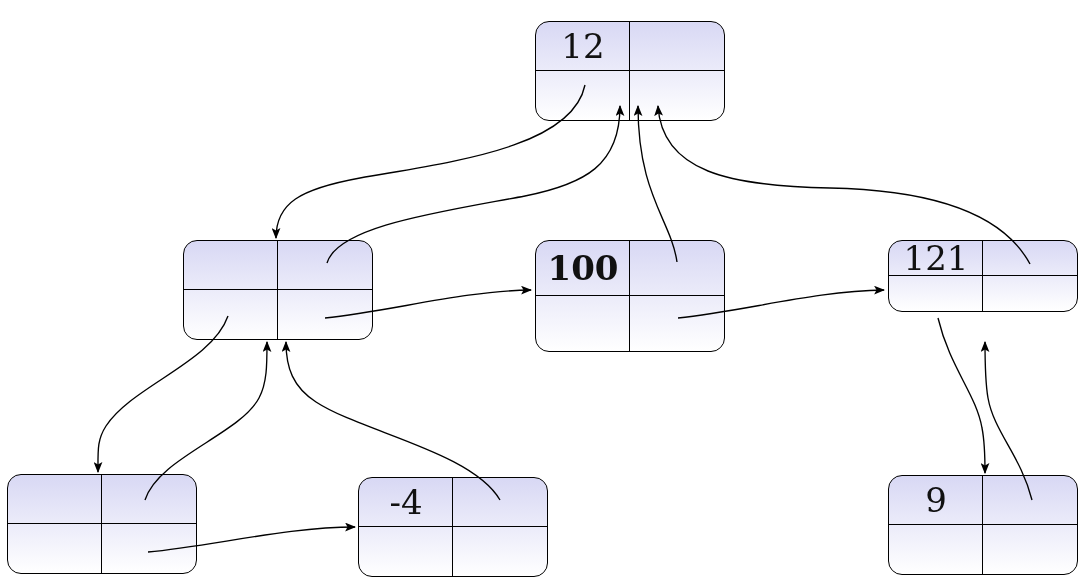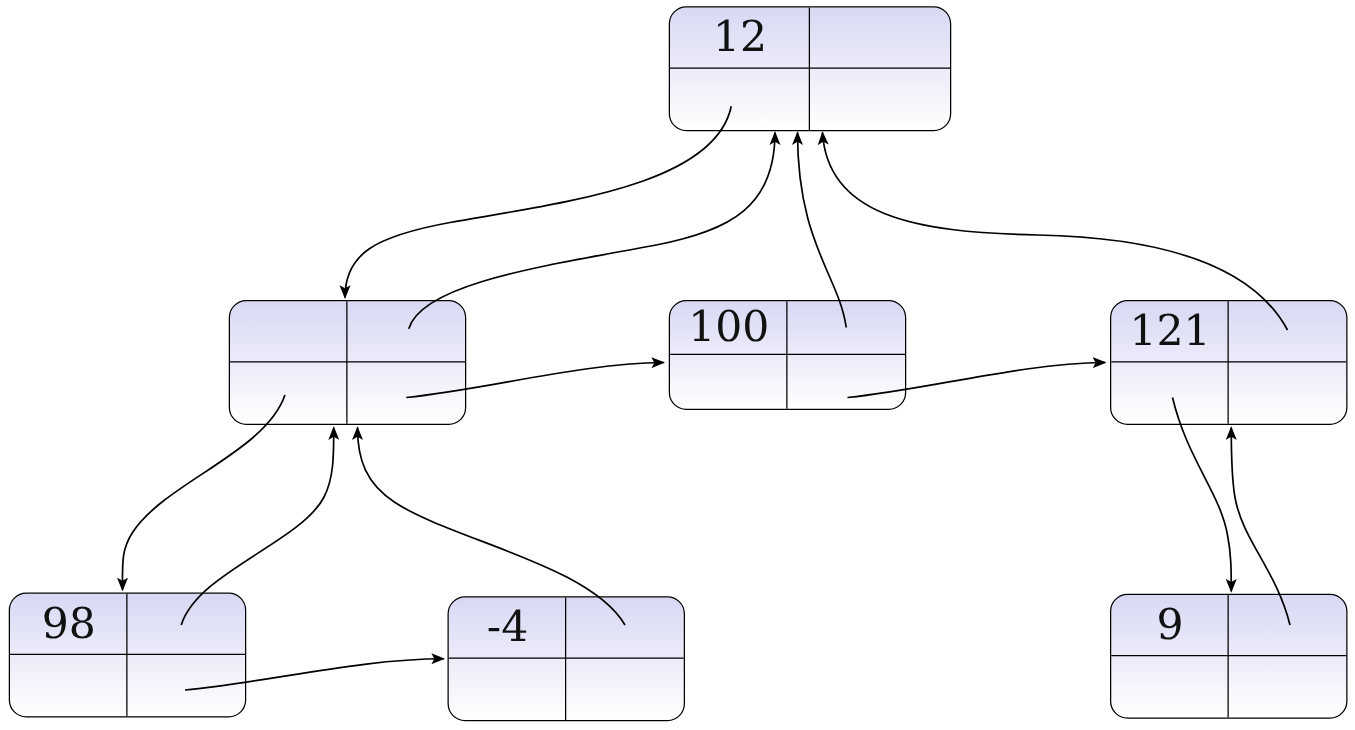--- a/index.html
+++ b/index.html
@@ -85,43 +85,42 @@
         <path class="edge" d="M678,318 C745,311 815,291 884,290" marker-end="url(#arrowhead)" stroke="#000000"></path>
         <path class="edge" d="M228,316 C212,362 132,386 106,426 C97,440 98,450 98,472" marker-end="url(#arrowhead)" stroke="#000000"></path>
         <path class="edge" d="M145,500 C158,458 240,434 259,398 C267,383 267,365 267,342" marker-end="url(#arrowhead)" stroke="#000000"></path>
         <path class="edge" d="M500,500 C472,452 362,432 316,402 C293,387 286,368 286,342" marker-end="url(#arrowhead)" stroke="#000000"></path>
         <path class="edge" d="M148,552 C212,546 288,527 355,527" marker-end="url(#arrowhead)" stroke="#000000"></path>
         <path class="edge" d="M938,318 C950,368 976,394 982,428 C985,443 985,456 985,473" marker-end="url(#arrowhead)" stroke="#000000"></path>
         <path class="edge" d="M1032,500 C1021,456 994,432 988,398 C985,381 985,362 985,342" marker-end="url(#arrowhead)" stroke="#000000"></path>
       </g>
   </svg>
   <div id="nodes-layer">
-      <div class="node" style="left: 535px; top: 5px; width: 226px; height: 100px; background: linear-gradient(rgb(216, 216, 244), rgb(255, 255, 255)); border-color: rgb(0, 0, 0);">
+      <div class="node" style="left: 535px; top: 21px; width: 190px; height: 100px; background: linear-gradient(rgb(216, 216, 244), rgb(255, 255, 255)); border-color: rgb(0, 0, 0);">
         <div class="vline"></div>
         <div class="hline"></div>
         <div class="key">12</div>
       </div>
       <div class="node" style="left: 183px; top: 240px; width: 190px; height: 100px; background: linear-gradient(rgb(216, 216, 244), rgb(255, 255, 255)); border-color: rgb(0, 0, 0);">
         <div class="vline"></div>
         <div class="hline"></div>
       </div>
-      <div class="node" style="left: 535px; top: 240px; width: 190px; height: 88px; background: linear-gradient(rgb(216, 216, 244), rgb(255, 255, 255)); border-color: rgb(0, 0, 0);">
+      <div class="node" style="left: 535px; top: 240px; width: 190px; height: 112px; background: linear-gradient(rgb(216, 216, 244), rgb(255, 255, 255)); border-color: rgb(0, 0, 0); font-weight: bold;">
         <div class="vline"></div>
         <div class="hline"></div>
         <div class="key">100</div>
       </div>
-      <div class="node" style="left: 888px; top: 240px; width: 190px; height: 100px; background: linear-gradient(rgb(216, 216, 244), rgb(255, 255, 255)); border-color: rgb(0, 0, 0);">
+      <div class="node" style="left: 888px; top: 240px; width: 190px; height: 72px; background: linear-gradient(rgb(216, 216, 244), rgb(255, 255, 255)); border-color: rgb(0, 0, 0);">
         <div class="vline"></div>
         <div class="hline"></div>
         <div class="key">121</div>
       </div>
       <div class="node" style="left: 7px; top: 474px; width: 190px; height: 100px; background: linear-gradient(rgb(216, 216, 244), rgb(255, 255, 255)); border-color: rgb(0, 0, 0);">
         <div class="vline"></div>
         <div class="hline"></div>
-        <div class="key">98</div>
       </div>
       <div class="node" style="left: 358px; top: 477px; width: 190px; height: 100px; background: linear-gradient(rgb(216, 216, 244), rgb(255, 255, 255)); border-color: rgb(0, 0, 0);">
         <div class="vline"></div>
         <div class="hline"></div>
         <div class="key">-4</div>
       </div>
       <div class="node" style="left: 888px; top: 475px; width: 190px; height: 100px; background: linear-gradient(rgb(216, 216, 244), rgb(255, 255, 255)); border-color: rgb(0, 0, 0);">
         <div class="vline"></div>
         <div class="hline"></div>
         <div class="key">9</div>

